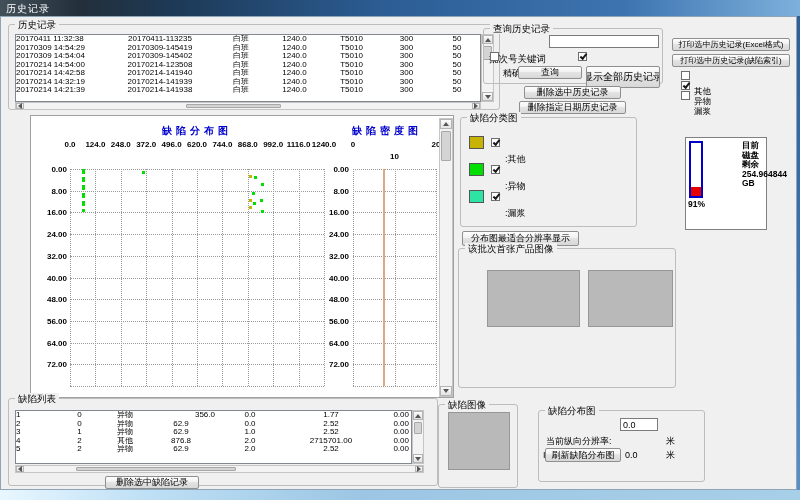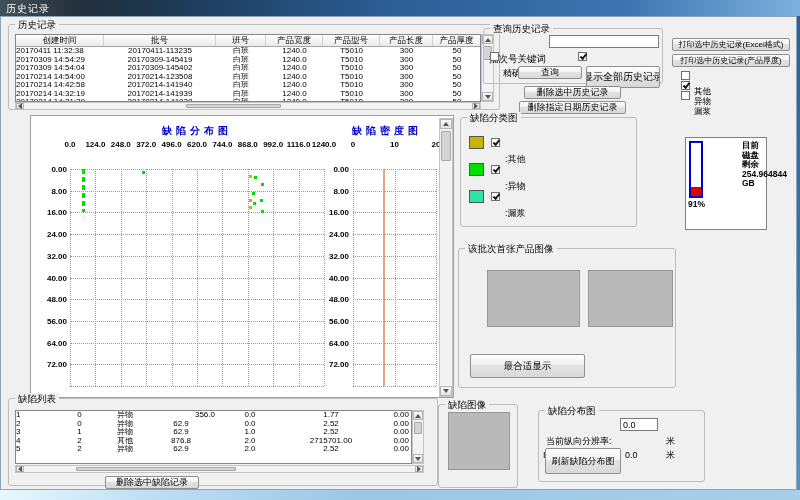--- a/index.html
+++ b/index.html
@@ -56,29 +56,20 @@
 <div id="screen">
   <div class="abs" id="titlebar">
     <span class="abs" id="titletext">历史记录</span>
   </div>
   <div class="abs" id="window"></div>
 
   <div class="group" style="left:8px;top:24px;width:492px;height:86px;">
     <span class="glabel">历史记录</span>
   </div>
   <div class="table" style="left:15px;top:34px;width:466px;height:68px;">
-    <div class="thead" id="history-head">
-        <div class="th" style="width: 88px;">创建时间</div>
-        <div class="th" style="width: 112px;">批号</div>
-        <div class="th" style="width: 50px;">班号</div>
-        <div class="th" style="width: 57px;">产品宽度</div>
-        <div class="th" style="width: 57px;">产品型号</div>
-        <div class="th" style="width: 53px;">产品长度</div>
-        <div class="th" style="width: 48px;">产品厚度</div>
-      </div>
     <div id="history-body" style="height:68px;overflow:hidden;">
         <div class="tr">
           <div class="td" style="width: 88px; text-align: left; padding-right: 0px;">20170411 11:32:38</div>
           <div class="td" style="width: 112px; text-align: center; padding-right: 0px;">20170411-113235</div>
           <div class="td" style="width: 50px; text-align: center; padding-right: 0px;">白班</div>
           <div class="td" style="width: 57px; text-align: center; padding-right: 0px;">1240.0</div>
           <div class="td" style="width: 57px; text-align: center; padding-right: 0px;">T5010</div>
           <div class="td" style="width: 53px; text-align: center; padding-right: 0px;">300</div>
           <div class="td" style="width: 48px; text-align: center; padding-right: 0px;">50</div>
         </div>
@@ -165,21 +156,21 @@
   <div class="cb" id="cb-exact" style="left:490px;top:52px;"></div>
   <span class="lbl" style="left:503px;top:52px;">精确匹配查询</span>
   <div class="cb checked" id="cb-filter" style="left:578px;top:52px;"></div>
   <span class="lbl" style="left:591px;top:52px;">筛选历史记录查</span>
   <div class="btn" style="left:518px;top:66px;width:64px;height:13px;">查询</div>
   <div class="btn" style="left:586px;top:66px;width:74px;height:22px;font-size:10px;">显示全部历史记录</div>
   <div class="btn" style="left:524px;top:86px;width:97px;height:13px;">删除选中历史记录</div>
   <div class="btn" style="left:519px;top:101px;width:107px;height:13px;">删除指定日期历史记录</div>
 
   <div class="btn" style="left:672px;top:38px;width:118px;height:13px;font-size:8px;">打印选中历史记录(Excel格式)</div>
-  <div class="btn" style="left:672px;top:54px;width:118px;height:13px;font-size:8px;">打印选中历史记录(产品厚度)</div>
+  <div class="btn" style="left:672px;top:54px;width:118px;height:13px;font-size:8px;">打印选中历史记录(缺陷索引)</div>
   <div id="print-cbs">
       <div class="cb" style="left: 681px; top: 71px;"></div>
       <div class="lbl" style="left: 694px; top: 70px; font-size: 8.5px;">其他</div>
       <div class="cb checked" style="left: 681px; top: 81px;"></div>
       <div class="lbl" style="left: 694px; top: 80px; font-size: 8.5px;">异物</div>
       <div class="cb" style="left: 681px; top: 91px;"></div>
       <div class="lbl" style="left: 694px; top: 90px; font-size: 8.5px;">漏浆</div>
     </div>
 
   <div id="chartpanel">
@@ -234,21 +225,21 @@
         <div class="pt" style="left: 217.644px; top: 89.975px; background: rgb(199, 179, 1);"></div>
         <div class="pt" style="left: 110.923px; top: 54.7125px; background: rgb(0, 223, 0);"></div>
         <div class="pt" style="left: 223.379px; top: 60.1375px; background: rgb(0, 223, 0);"></div>
         <div class="pt" style="left: 229.524px; top: 66.9188px; background: rgb(0, 223, 0);"></div>
         <div class="pt" style="left: 221.331px; top: 76.4125px; background: rgb(0, 223, 0);"></div>
         <div class="pt" style="left: 228.5px; top: 83.1937px; background: rgb(0, 223, 0);"></div>
         <div class="pt" style="left: 221.74px; top: 85.9062px; background: rgb(0, 223, 0);"></div>
         <div class="pt" style="left: 229.934px; top: 94.0438px; background: rgb(0, 223, 0);"></div>
         <div class="seg" style="left: 50.9048px; top: 53px; height: 43.4px; background: repeating-linear-gradient(rgb(0, 223, 0) 0px, rgb(0, 223, 0) 5px, transparent 5px, transparent 8px);"></div>
         <div class="tick" style="left: 322px; top: 24px;">0</div>
-        <div class="tick" style="left: 363.5px; top: 24px;">10</div>
+        <div class="tick" style="left: 363.5px; top: 36px;">10</div>
         <div class="tick" style="left: 405px; top: 24px;">20</div>
         <div class="ylab" style="left: 284px; top: 49px;">0.00</div>
         <div class="ylab" style="left: 284px; top: 70.7px;">8.00</div>
         <div class="ylab" style="left: 284px; top: 92.4px;">16.00</div>
         <div class="ylab" style="left: 284px; top: 114.1px;">24.00</div>
         <div class="ylab" style="left: 284px; top: 135.8px;">32.00</div>
         <div class="ylab" style="left: 284px; top: 157.5px;">40.00</div>
         <div class="ylab" style="left: 284px; top: 179.2px;">48.00</div>
         <div class="ylab" style="left: 284px; top: 200.9px;">56.00</div>
         <div class="ylab" style="left: 284px; top: 222.6px;">64.00</div>
@@ -287,41 +278,41 @@
         <div class="cb checked" style="left: 30px; top: 20px;"></div>
         <div class="lbl" style="left: 44px; top: 20px;">:其他</div>
         <div class="legsq" style="left: 8px; top: 45px; background: rgb(0, 223, 0);"></div>
         <div class="cb checked" style="left: 30px; top: 47px;"></div>
         <div class="lbl" style="left: 44px; top: 47px;">:异物</div>
         <div class="legsq" style="left: 8px; top: 72px; background: rgb(46, 228, 164);"></div>
         <div class="cb checked" style="left: 30px; top: 74px;"></div>
         <div class="lbl" style="left: 44px; top: 74px;">:漏浆</div>
       </div>
   </div>
+  <div class="btn" style="left:462px;top:231px;width:117px;height:15px;">分布图最适合分辨率显示</div>
 
   <div id="diskbox">
     <div id="diskbar">
         <div id="diskred"></div>
       </div>
     <span class="abs diskline" style="left:2px;top:62px;">91%</span>
     <div class="abs" id="disk-lines" style="left:24px;top:3px;margin-left:32px;">
         <div class="diskline">目前</div>
         <div class="diskline">磁盘</div>
         <div class="diskline">剩余</div>
         <div class="diskline">254.964844</div>
         <div class="diskline">GB</div>
       </div>
   </div>
 
   <div class="group" style="left:458px;top:248px;width:218px;height:140px;">
     <span class="glabel">该批次首张产品图像</span>
   </div>
   <div class="imgph" style="left:487px;top:270px;width:93px;height:57px;"></div>
   <div class="imgph" style="left:588px;top:270px;width:85px;height:57px;"></div>
-  <div class="btn" style="left:470px;top:354px;width:115px;height:24px;font-size:9.5px;">最合适显示</div>
 
   <div class="group" style="left:8px;top:398px;width:430px;height:88px;">
     <span class="glabel">缺陷列表</span>
   </div>
   <div class="table" style="left:15px;top:410px;width:397px;height:54px;">
     <div id="defect-body" style="height:43px;overflow:hidden;">
         <div class="tr">
           <div class="td" style="width: 40px; text-align: left; padding-right: 0px;">1</div>
           <div class="td" style="width: 47px; text-align: center; padding-right: 0px;">0</div>
           <div class="td" style="width: 44px; text-align: center; padding-right: 0px;">异物</div>
@@ -395,16 +386,16 @@
 
   <div class="group" style="left:538px;top:410px;width:167px;height:72px;">
     <span class="glabel">缺陷分布图</span>
   </div>
   <span class="lbl" style="left:546px;top:420px;">当前纵向分辨率:</span>
   <input class="input" style="left: 620px; top: 418px; width: 38px; height: 13px;" value="0.0">
   <span class="lbl" style="left:666px;top:420px;">米</span>
   <span class="lbl" style="left:543px;top:434px;">INI里分布图分辨率:</span>
   <span class="lbl" style="left:625px;top:434px;">0.0</span>
   <span class="lbl" style="left:666px;top:434px;">米</span>
-  <div class="btn" style="left:545px;top:448px;width:76px;height:26px;">刷新缺陷分布图</div>
+  <div class="btn" style="left:545px;top:448px;width:76px;height:14px;">刷新缺陷分布图</div>
 
   <div class="abs" id="taskbar"></div>
 </div>
 
 </body></html>

